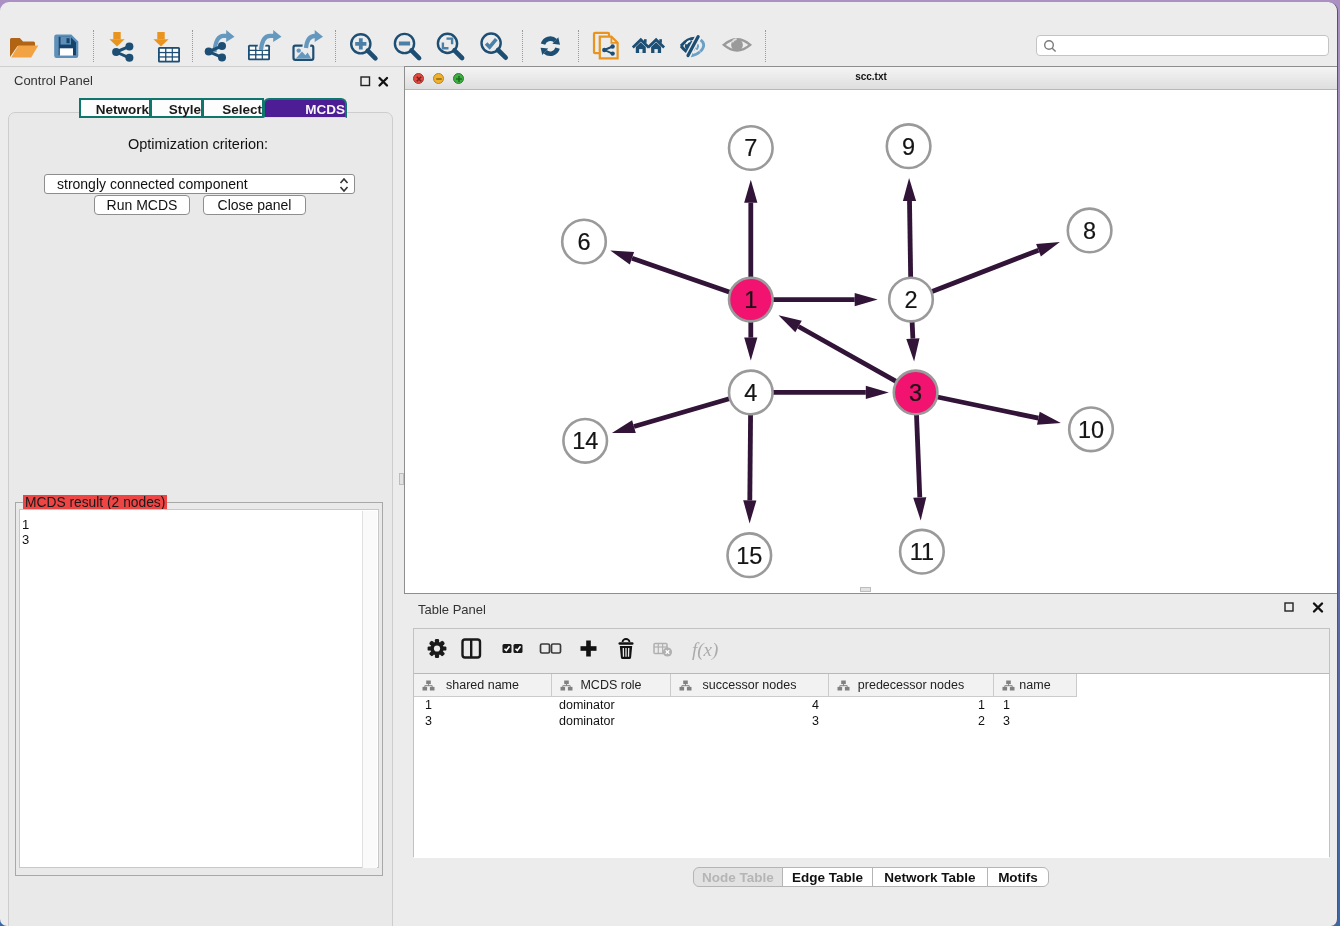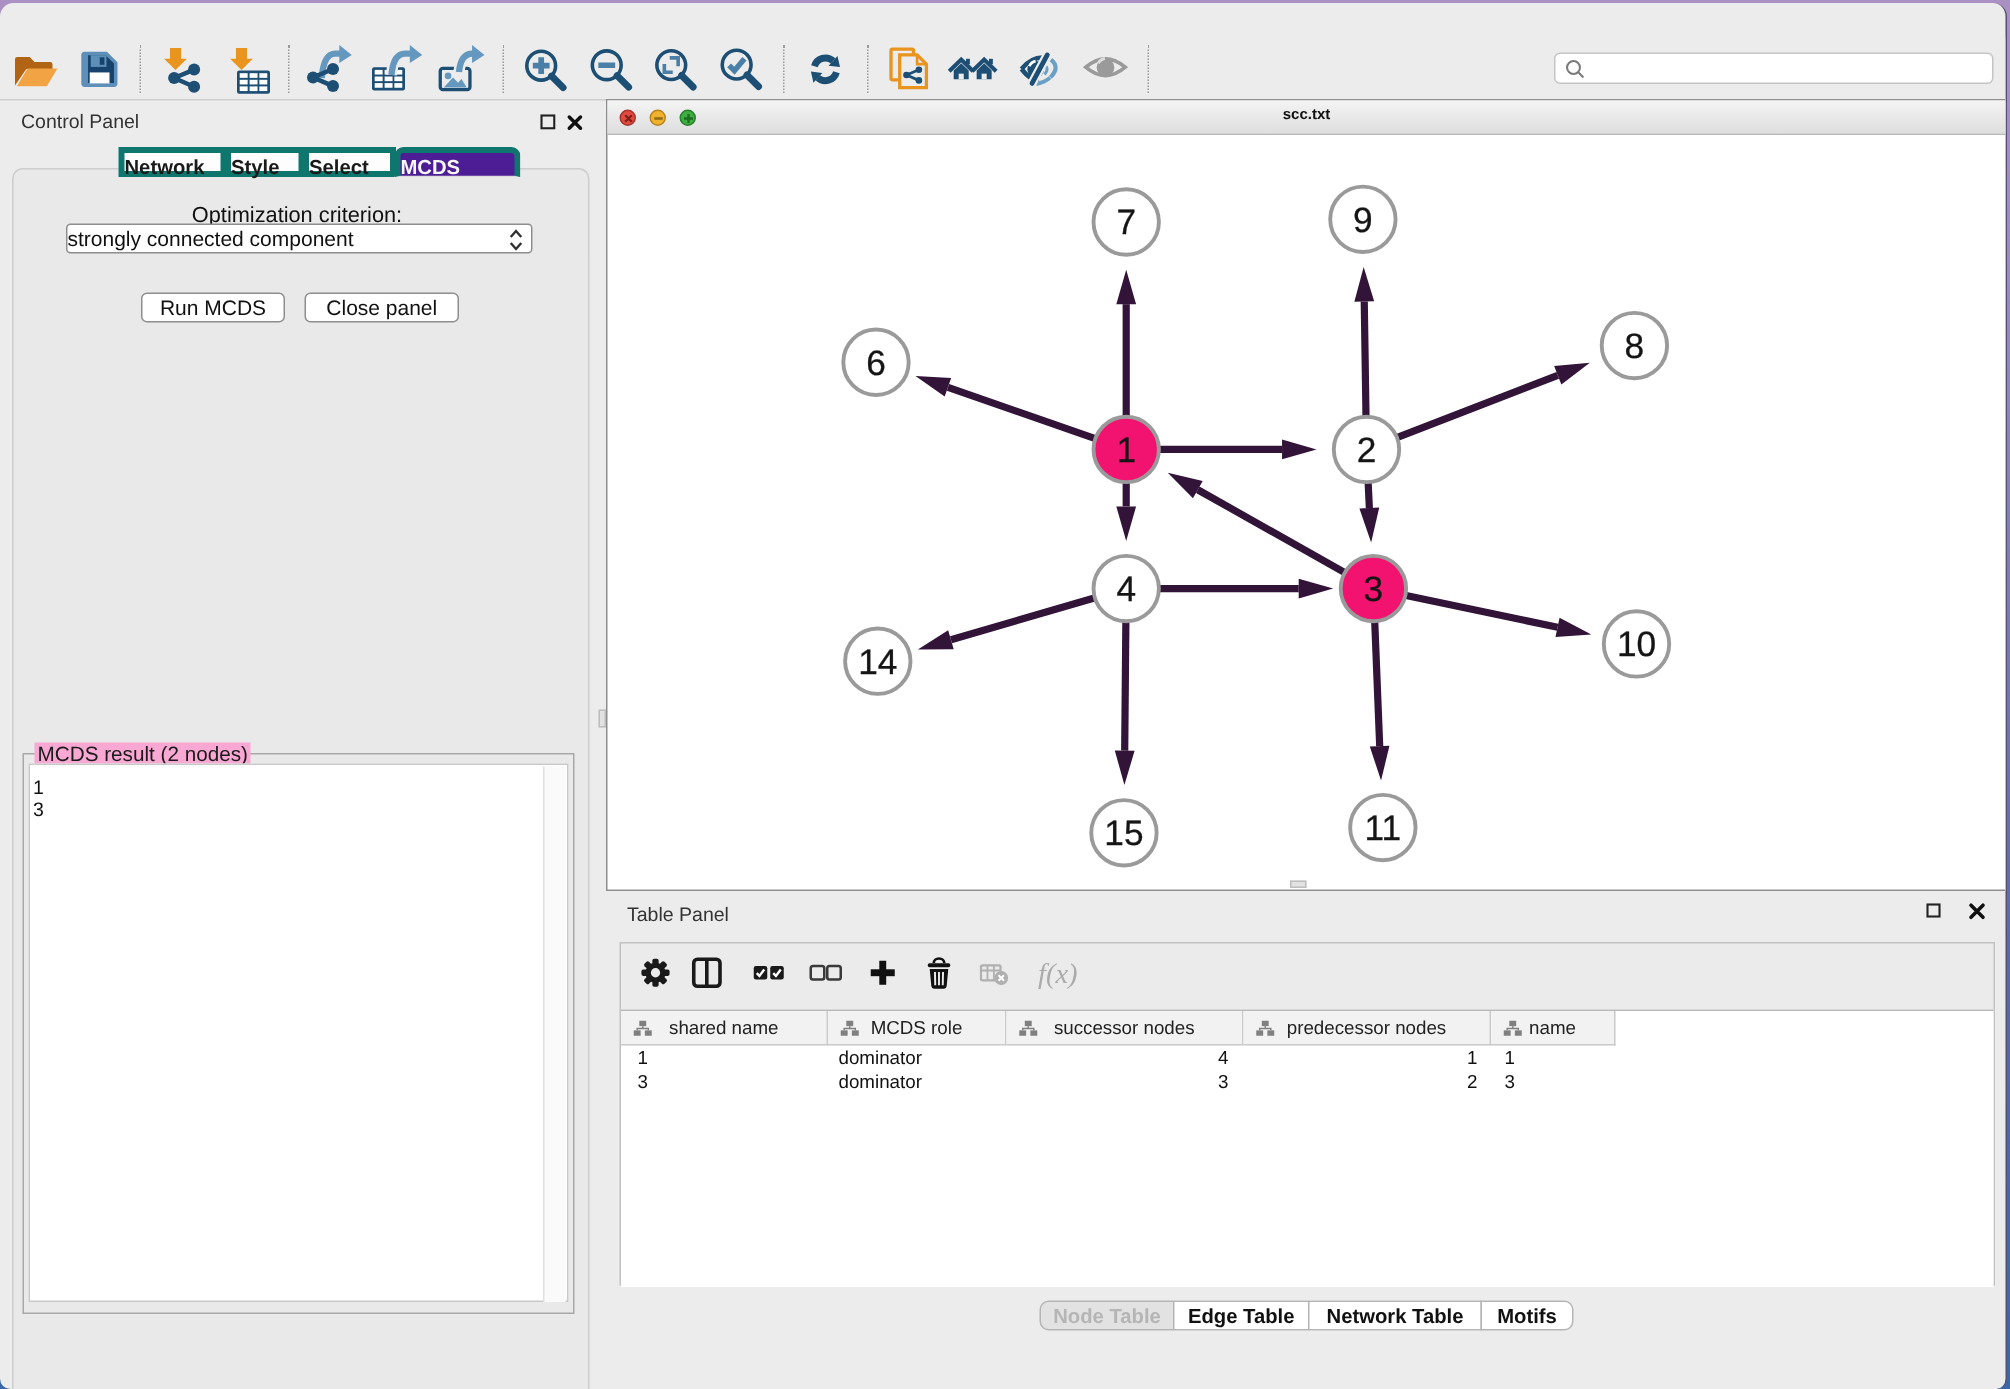--- a/index.html
+++ b/index.html
@@ -26,33 +26,33 @@
          border-left:1px dotted #9a9a9a; }
   #search { position:absolute; left:1036px; top:10px; width:293px; height:21px;
             background:#fff; border:1px solid #c4c4c4; border-radius:4px; }
 
   
   #cp { position:absolute; left:0; top:66px; width:396px; height:825px; }
   #cp-title { position:absolute; left:14px; top:5px; font-size:13px; color:#333; }
   #cp-panel { position:absolute; left:8px; top:44px; width:385px; height:837px;
               background:#e9e9e9; border:1px solid #cdcdcd; border-radius:7px 7px 0 0; }
   .tab { position:absolute; top:30px; height:20px; background:#fdfdfd;
-         border:4px solid #0f766e; font-size:13.5px; font-weight:700; color:#1a1a1a;
-         text-align:left; line-height:19px; }
+         border:2px solid #0f766e; font-size:13.5px; font-weight:700; color:#1a1a1a;
+         text-align:right; line-height:19px; }
   #opt-label { position:absolute; left:0; top:68px; width:396px; text-align:center;
                font-size:14.5px; color:#111; }
-  #dropdown { position:absolute; left:44px; top:81px; width:311px; height:20px;
+  #dropdown { position:absolute; left:44px; top:106px; width:311px; height:20px;
               background:#fff; border:1px solid #8e8e8e; border-radius:3px;
-              font-size:14px; color:#111; line-height:18px; padding-left:0; }
+              font-size:14px; color:#111; line-height:18px; padding-left:12px; }
   .btn { position:absolute; top:127px; height:20px; background:#fff;
          border:1px solid #8e8e8e; border-radius:4px; font-size:14px; color:#111;
          text-align:center; line-height:18px; }
   #fieldset { position:absolute; left:15px; top:434px; width:368px; height:374px;
               border:1px solid #a8a8a8; }
-  #fieldset-legend { position:absolute; left:7px; top:-8px; background:#f9a8d4;
+  #fieldset-legend { position:absolute; left:7px; top:-8px; background:#ef4444;
                      padding:0 2px; font-size:13.8px; color:#1a1a1a; }
   #fs-inner { position:absolute; left:3px; top:6px; width:360px; height:359px;
               background:#fff; border:1px solid #c8c8c8;
               font-size:13px; color:#111; line-height:15.5px; padding:6.5px 0 0 2px; }
   #fs-scroll { position:absolute; right:1px; top:1px; width:15px; height:357px;
                background:#fafafa; border-left:1px solid #e0e0e0; }
 
   
   #net { position:absolute; left:404px; top:64px; width:934px; height:528px;
          background:#fff; border:1px solid #8e8e8e; }

